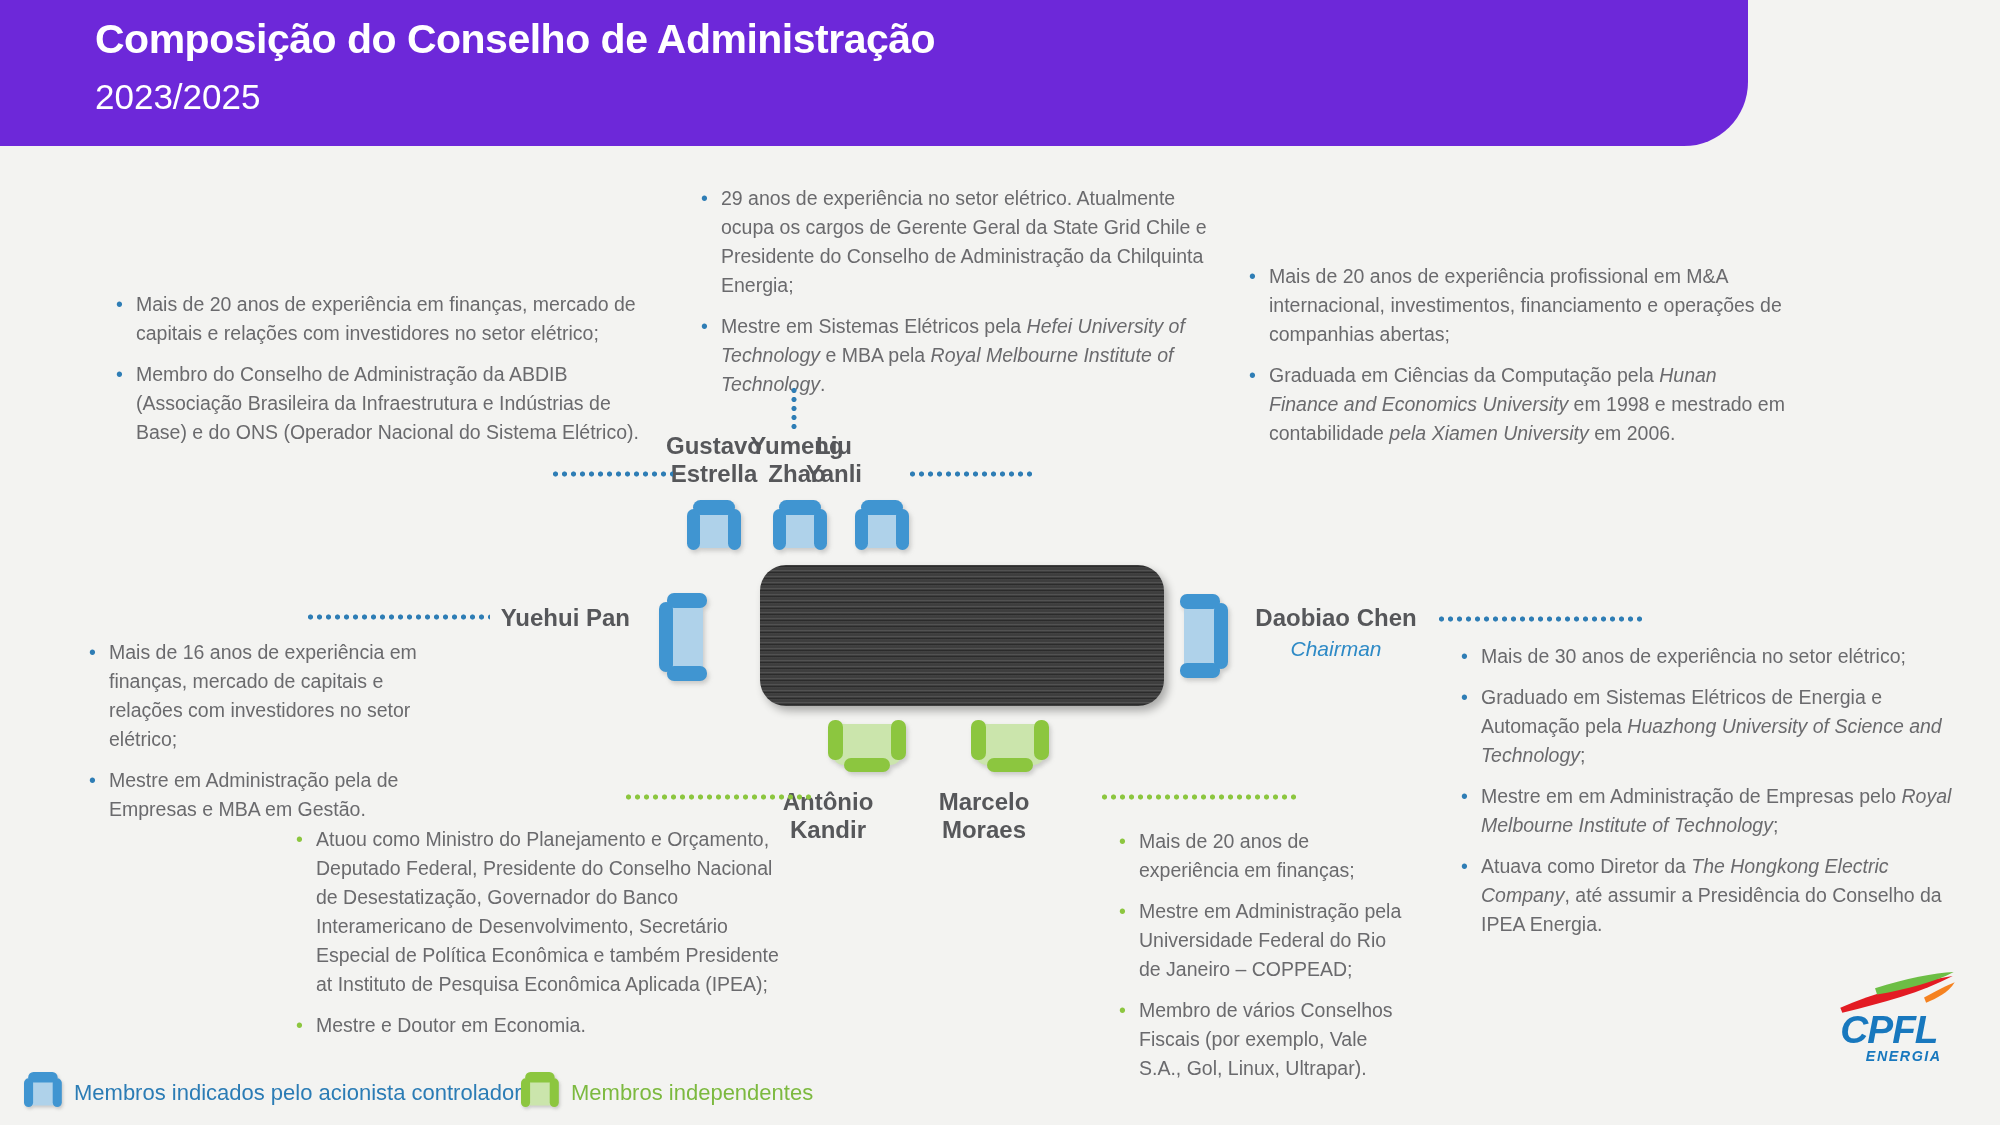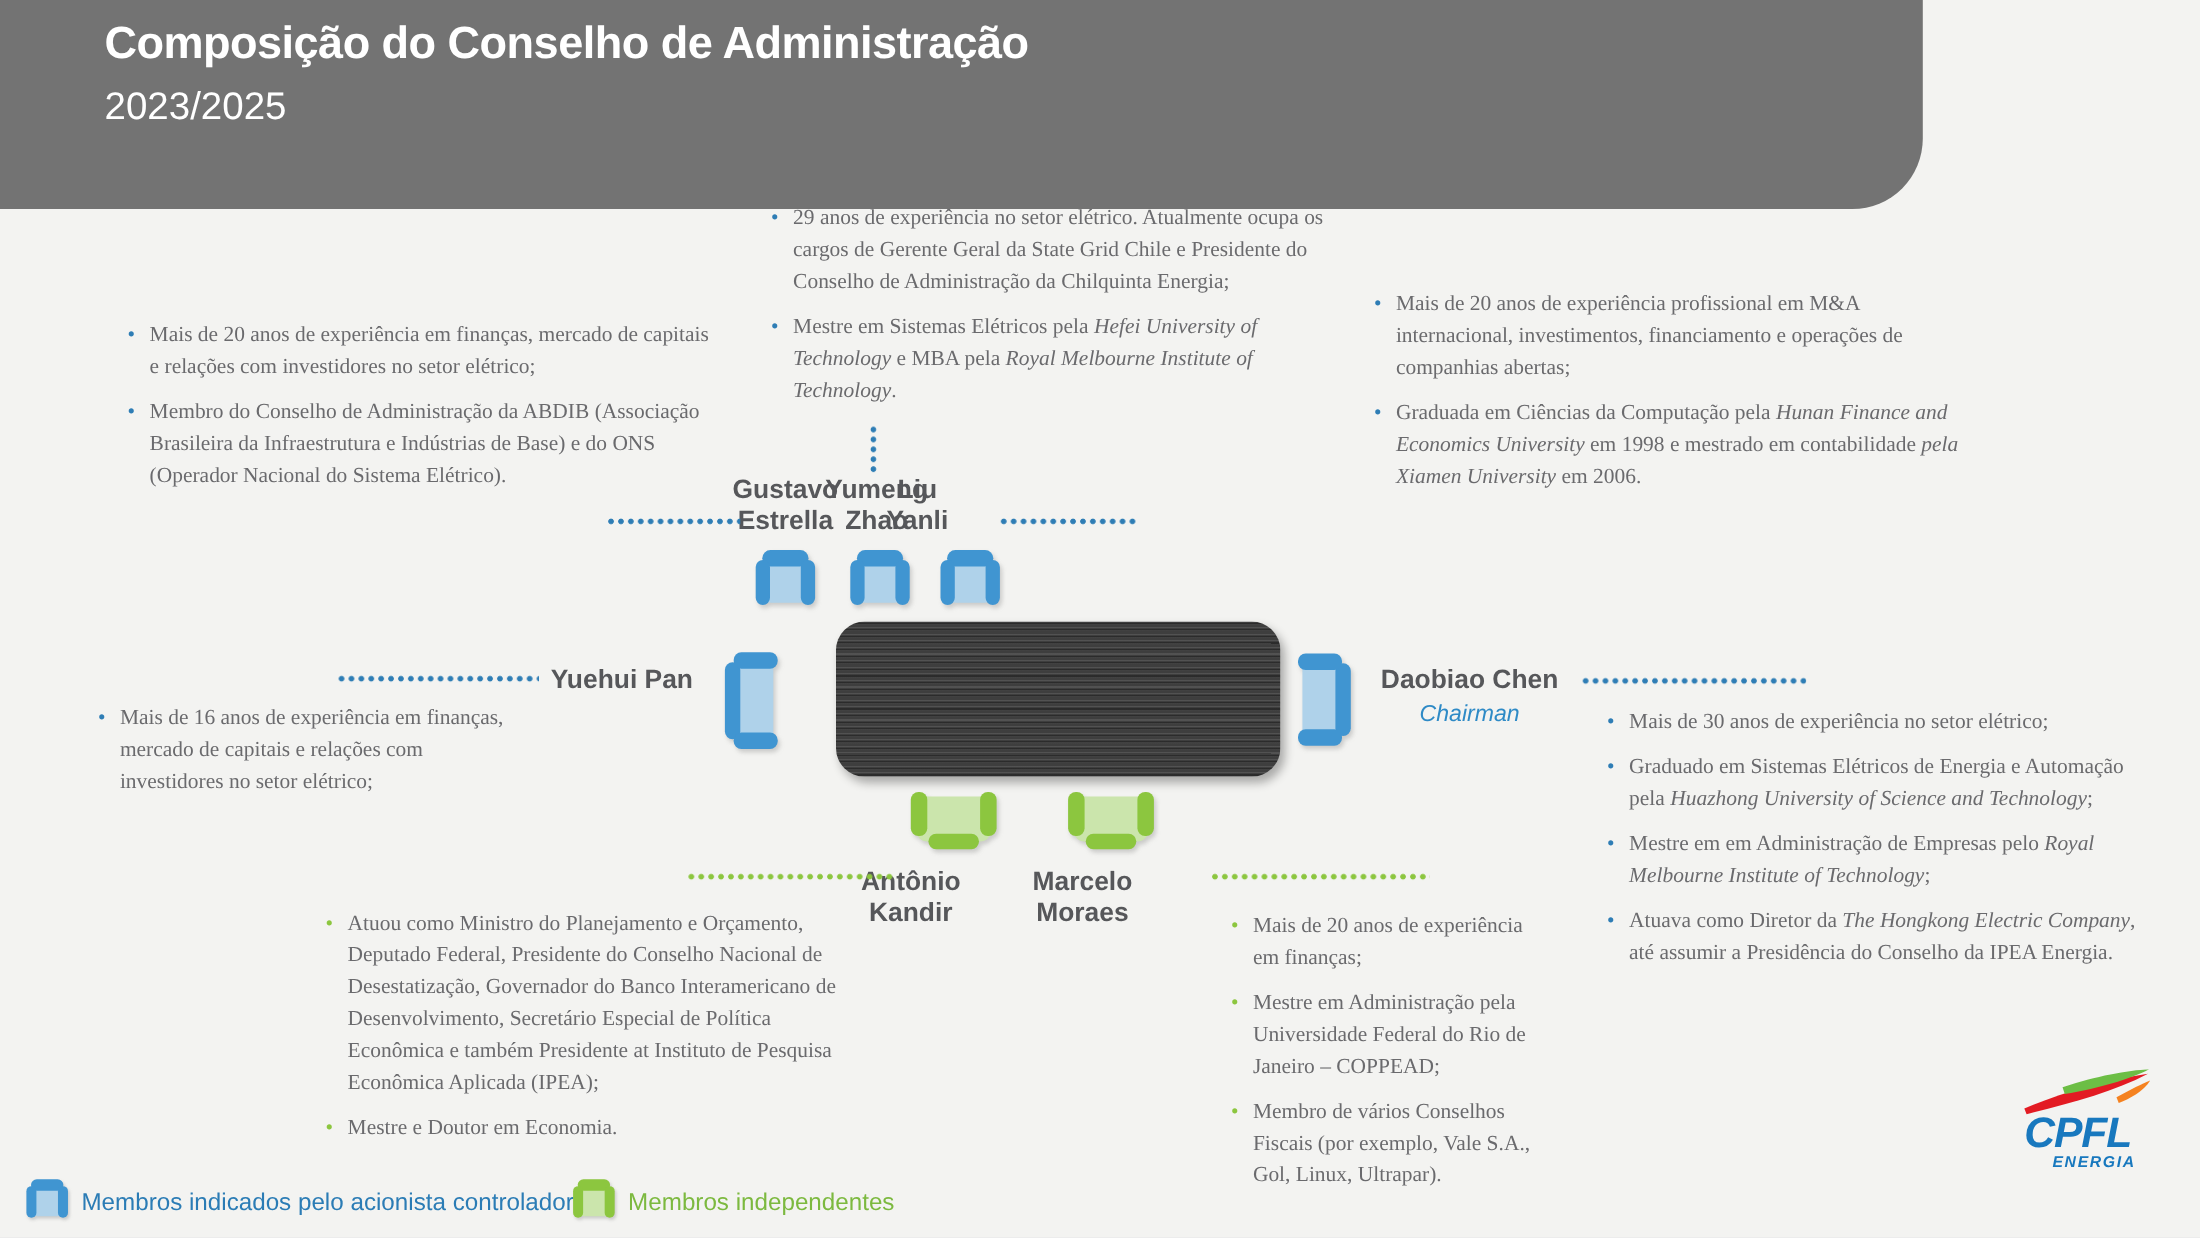--- a/index.html
+++ b/index.html
@@ -1,28 +1,28 @@
 <!DOCTYPE html>
 <html><head>
 <meta charset="utf-8">
 <style>
   html,body{margin:0;padding:0;background:#e8e8e8;}
   .slide{position:relative;width:2000px;height:1125px;background:#F3F3F1;overflow:hidden;
          font-family:"Liberation Sans","DejaVu Sans",sans-serif;}
 
   
-  .banner{position:absolute;left:0;top:0;width:1748px;height:190px;background:#737373;
+  .banner{position:absolute;left:0;top:0;width:1748px;height:146px;background:#6d28d9;
           border-radius:0 0 64px 0;}
   .title{position:absolute;left:95px;top:16px;font-size:41px;font-weight:bold;color:#FFFFFF;letter-spacing:-0.5px;}
   .subtitle{position:absolute;left:95px;top:77px;font-size:35px;color:#FFFFFF;}
 
   
   .bio{position:absolute;color:#6A6A6D;font-size:19.5px;line-height:29px;}
   .bio ul{list-style:none;margin:0;padding:0;}
-  .bio li{position:relative;padding-left:21px;margin-bottom:12px;font-family:Liberation Serif, serif;}
+  .bio li{position:relative;padding-left:21px;margin-bottom:12px;}
   .bio li::before{content:"\2022";position:absolute;left:1px;top:0;}
   .bio.blue-b li::before{color:#2E7DB5;}
   .bio.green-b li::before{color:#8CC63F;}
   .bio em{font-style:italic;}
 
   
   .mname{position:absolute;font-weight:bold;color:#56575A;font-size:24px;line-height:28px;text-align:center;}
   .mname .role{font-weight:normal;font-style:italic;color:#2E8AC6;font-size:21px;margin-top:3px;}
 
   
@@ -106,20 +106,21 @@
     </div>
   <div class="bio blue-b" style="left:1248px;top:262px;width:540px">
       <ul>
         <li><span>Mais de 20 anos de experiência profissional em M&amp;A internacional, investimentos, financiamento e operações de companhias abertas;</span></li>
         <li><span>Graduada em Ciências da Computação pela </span><em>Hunan Finance and Economics University</em><span> em 1998 e mestrado em contabilidade </span><em>pela Xiamen University</em><span> em 2006.</span></li>
       </ul>
     </div>
   <div class="bio blue-b" style="left:88px;top:638px;width:372px">
       <ul>
         <li><span>Mais de 16 anos de experiência em finanças, mercado de capitais e relações com investidores no setor elétrico;</span></li>
+        <li><span>Mestre em Administração pela de Empresas e MBA em Gestão.</span></li>
       </ul>
     </div>
   <div class="bio blue-b" style="left:1460px;top:642px;width:495px">
       <ul>
         <li><span>Mais de 30 anos de experiência no setor elétrico;</span></li>
         <li><span>Graduado em Sistemas Elétricos de Energia e Automação pela </span><em>Huazhong University of Science and Technology</em><span>;</span></li>
         <li><span>Mestre em em Administração de Empresas pelo </span><em>Royal Melbourne Institute of Technology</em><span>;</span></li>
         <li><span>Atuava como Diretor da </span><em>The Hongkong Electric Company</em><span>, até assumir a Presidência do Conselho da IPEA Energia.</span></li>
       </ul>
     </div>

